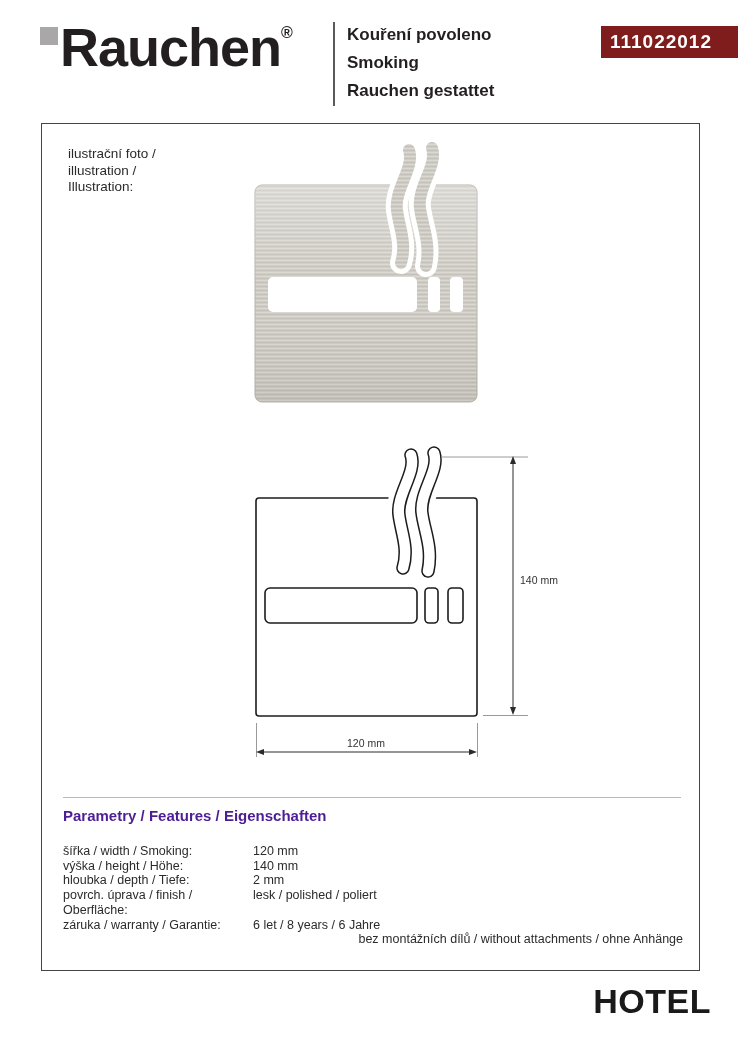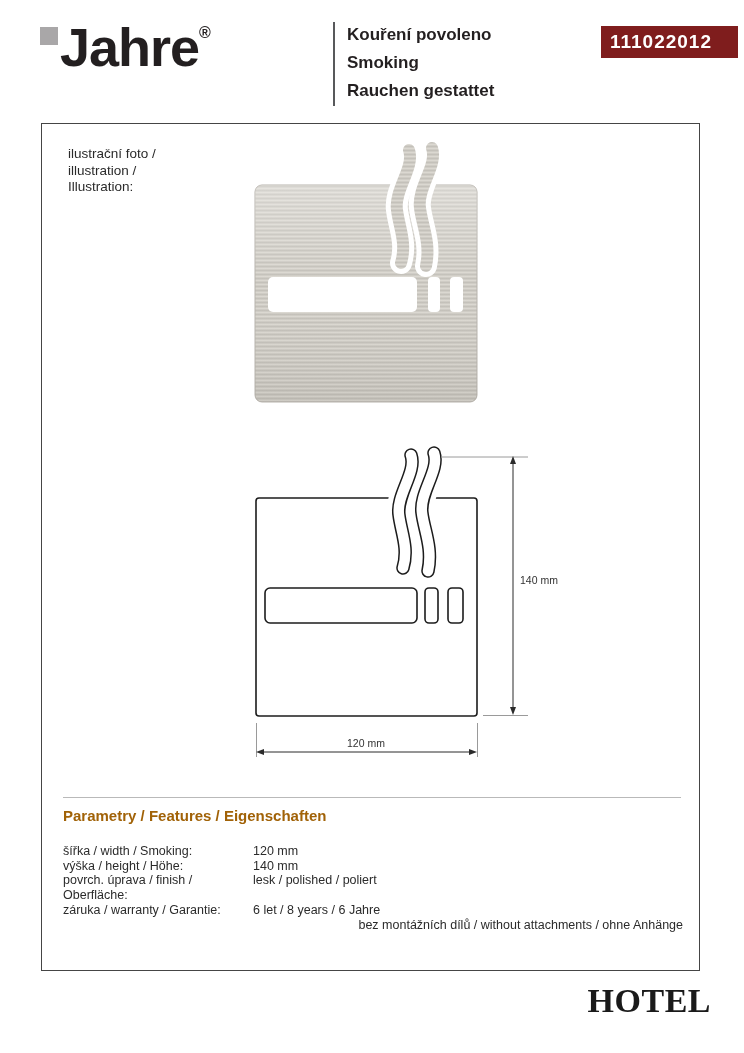--- a/index.html
+++ b/index.html
@@ -21,38 +21,38 @@
     background:#7f1d1d; color:#ffffff; font-size:19px; font-weight:bold;
     line-height:32px; padding-left:9px; letter-spacing:1px;
   }
   
   .content-box { position:absolute; left:41px; top:123px; width:659px; height:848px; border:1px solid #454545; }
   .illustration-label { position:absolute; left:68px; top:146px; font-size:13.5px; line-height:16.5px; color:#2a2a2a; }
   .photo-svg { position:absolute; left:240px; top:140px; }
   .drawing-svg { position:absolute; left:240px; top:440px; }
   
   .param-divider { position:absolute; left:63px; top:797px; width:618px; height:1px; background:#b9b9b9; }
-  .param-heading { position:absolute; left:63px; top:807px; font-size:15px; font-weight:bold; color:#a16207; }
+  .param-heading { position:absolute; left:63px; top:807px; font-size:15px; font-weight:bold; color:#4c1d95; }
   .param-table { position:absolute; left:63px; top:844px; width:620px; font-size:12.5px; line-height:14.7px; color:#2b2b2b; }
   .param-row { display:flex; }
   .param-label { width:190px; flex:0 0 190px; }
   .param-row.full .param-label { width:auto; flex:1 1 auto;text-align:right; }
   .param-value { flex:1; }
   
-  .footer-brand { position:absolute; right:33px; top:982px; font-size:34px; font-weight:bold; letter-spacing:0.5px; color:#1a1a1a;font-family:Liberation Serif, serif; }
+  .footer-brand { position:absolute; right:33px; top:982px; font-size:34px; font-weight:bold; letter-spacing:0.5px; color:#1a1a1a; }
   svg text { font-family:"Liberation Sans", sans-serif; }
 </style>
 </head>
 <body>
 
 <div class="page">
 
   <div class="logo">
     <div class="logo-square"></div>
-    <div class="logo-text"><span>Jahre</span><span class="logo-reg">®</span></div>
+    <div class="logo-text"><span>Rauchen</span><span class="logo-reg">®</span></div>
   </div>
 
   <div class="header-divider"></div>
 
   <div class="header-titles">
     <div class="header-title">Kouření povoleno</div>
     <div class="header-title">Smoking</div>
     <div class="header-title">Rauchen gestattet</div>
   </div>
 
@@ -132,20 +132,24 @@
   <div class="param-table">
     <div class="param-row">
       <div class="param-label">šířka / width / Smoking:</div>
       <div class="param-value">120 mm</div>
     </div>
     <div class="param-row">
       <div class="param-label">výška / height / Höhe:</div>
       <div class="param-value">140 mm</div>
     </div>
     <div class="param-row">
+      <div class="param-label">hloubka / depth / Tiefe:</div>
+      <div class="param-value">2 mm</div>
+    </div>
+    <div class="param-row">
       <div class="param-label">povrch. úprava / finish / Oberfläche:</div>
       <div class="param-value">lesk / polished / poliert</div>
     </div>
     <div class="param-row">
       <div class="param-label">záruka / warranty / Garantie:</div>
       <div class="param-value">6 let / 8 years / 6 Jahre</div>
     </div>
     <div class="param-row full">
       <div class="param-label">bez montážních dílů / without attachments / ohne Anhänge</div>
     </div>

